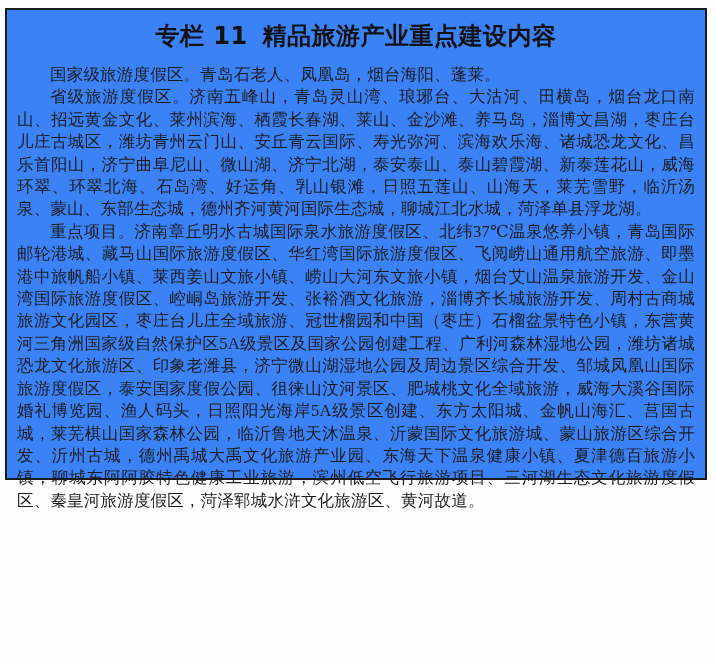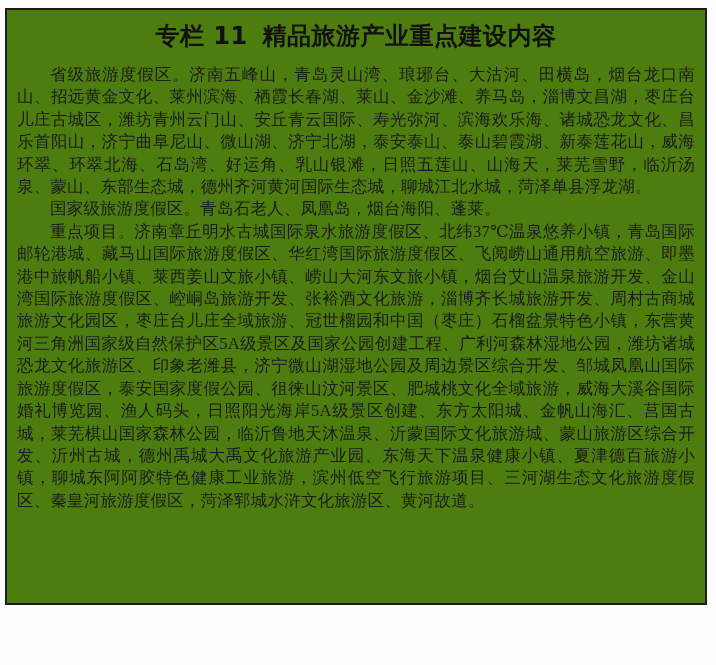--- a/index.html
+++ b/index.html
@@ -12,25 +12,25 @@
     height: 665px;
     position: relative;
     overflow: hidden;
     font-family: "Liberation Serif", "DejaVu Serif", serif;
   }
   .panel {
     position: absolute;
     left: 5px;
     top: 8px;
     width: 702px;
-    height: 597px;
+    height: 472px;
     box-sizing: border-box;
     border: 2px solid #1c1c1c;
     padding: 8px 10px 6px 10px;
-    background: #4d7c0f;
+    background: #3b82f6;
   }
   .title {
     margin: 4px 0 14px 0;
     text-align: center;
     font-family: "DejaVu Sans", "Liberation Sans", sans-serif;
     font-weight: 700;
     font-size: 24px;
     line-height: 28px;
     color: #111111;
     letter-spacing: 0.5px;
@@ -51,17 +51,17 @@
     letter-spacing: 0.2px;
   }
 </style>
 </head>
 <body>
 
 <div class="panel">
   <h1 class="title"><span>专栏 11</span><span class="title-gap"></span><span>精品旅游产业重点建设内容</span></h1>
 
   <div class="body-text">
+    <p>国家级旅游度假区。青岛石老人、凤凰岛，烟台海阳、蓬莱。</p>
     <p>省级旅游度假区。济南五峰山，青岛灵山湾、琅琊台、大沽河、田横岛，烟台龙口南山、招远黄金文化、莱州滨海、栖霞长春湖、莱山、金沙滩、养马岛，淄博文昌湖，枣庄台儿庄古城区，潍坊青州云门山、安丘青云国际、寿光弥河、滨海欢乐海、诸城恐龙文化、昌乐首阳山，济宁曲阜尼山、微山湖、济宁北湖，泰安泰山、泰山碧霞湖、新泰莲花山，威海环翠、环翠北海、石岛湾、好运角、乳山银滩，日照五莲山、山海天，莱芜雪野，临沂汤泉、蒙山、东部生态城，德州齐河黄河国际生态城，聊城江北水城，菏泽单县浮龙湖。</p>
-    <p>国家级旅游度假区。青岛石老人、凤凰岛，烟台海阳、蓬莱。</p>
     <p>重点项目。济南章丘明水古城国际泉水旅游度假区、北纬37℃温泉悠养小镇，青岛国际邮轮港城、藏马山国际旅游度假区、华红湾国际旅游度假区、飞阅崂山通用航空旅游、即墨港中旅帆船小镇、莱西姜山文旅小镇、崂山大河东文旅小镇，烟台艾山温泉旅游开发、金山湾国际旅游度假区、崆峒岛旅游开发、张裕酒文化旅游，淄博齐长城旅游开发、周村古商城旅游文化园区，枣庄台儿庄全域旅游、冠世榴园和中国（枣庄）石榴盆景特色小镇，东营黄河三角洲国家级自然保护区5A级景区及国家公园创建工程、广利河森林湿地公园，潍坊诸城恐龙文化旅游区、印象老潍县，济宁微山湖湿地公园及周边景区综合开发、邹城凤凰山国际旅游度假区，泰安国家度假公园、徂徕山汶河景区、肥城桃文化全域旅游，威海大溪谷国际婚礼博览园、渔人码头，日照阳光海岸5A级景区创建、东方太阳城、金帆山海汇、莒国古城，莱芜棋山国家森林公园，临沂鲁地天沐温泉、沂蒙国际文化旅游城、蒙山旅游区综合开发、沂州古城，德州禹城大禹文化旅游产业园、东海天下温泉健康小镇、夏津德百旅游小镇，聊城东阿阿胶特色健康工业旅游，滨州低空飞行旅游项目、三河湖生态文化旅游度假区、秦皇河旅游度假区，菏泽郓城水浒文化旅游区、黄河故道。</p>
   </div>
 </div>
 
 </body></html>

